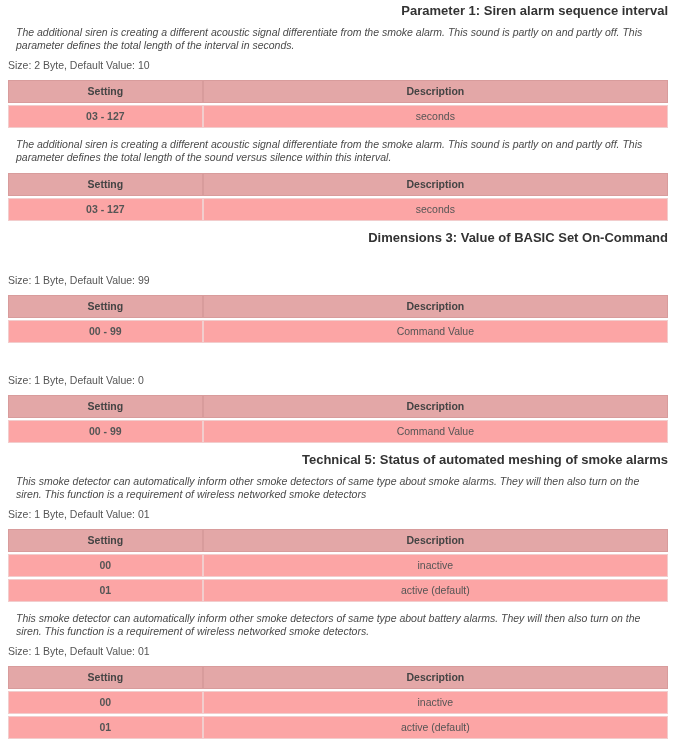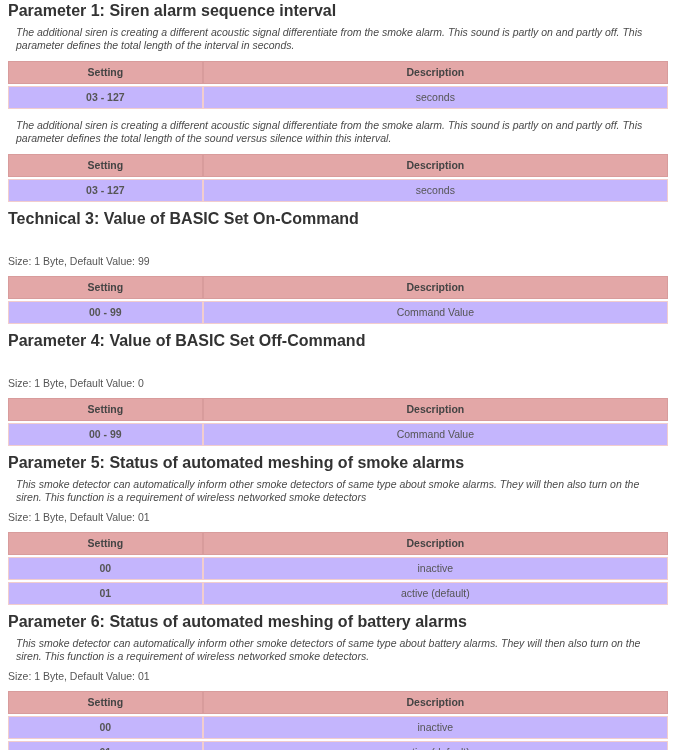--- a/index.html
+++ b/index.html
@@ -10,22 +10,22 @@
   }
   *{box-sizing:border-box;}
   html,body{margin:0;padding:0;background:#fff;}
   body{
     width:676px;height:750px;overflow:hidden;
     padding:0 8px;
     font-family:"Liberation Sans","DejaVu Sans",sans-serif;
     font-size:10.5px;color:#555;
   }
   .param-title{
-    font-size:16px;font-weight:bold;color:#333;
-    margin:8px 0 2px;line-height:14px;
+    font-size:13px;font-weight:bold;color:#333;
+    margin:8px 0 2px;line-height:14px;text-align:right;
   }
   .param:first-child .param-title{margin-top:4px;}
   .param-desc{
     font-style:italic;color:#4a4a4a;
     margin:8px;line-height:12.5px;min-height:13px;
   }
   .param-size{margin:0 0 6px;line-height:13px;color:#555;}
   table.ptable{
     width:100%;
     border-collapse:separate;
@@ -37,40 +37,41 @@
     padding:4px 10px;
     line-height:13px;
     vertical-align:middle;
   }
   table.ptable th{
     background:var(--header-bg);
     border:1px solid var(--header-border);
     color:#444;font-weight:bold;
   }
   table.ptable td{
-    background:#c4b5fd;
+    background:#fca5a5;
     border:1px solid var(--cell-border);
     color:#555;
   }
   .col-setting{width:29.5%;}
   td.setting-cell, td.tech-label{font-weight:bold;color:#333;}
   .tech-heading{
     color:var(--red);
     font-size:14.5px;font-weight:bold;
     margin:12px 0 5px;line-height:18px;
   }
 </style>
 </head>
 <body>
 
 <main>
   <div id="params">
   <section class="param">
     <h3 class="param-title">Parameter 1: Siren alarm sequence interval</h3>
     <p class="param-desc">The additional siren is creating a different acoustic signal differentiate from the smoke alarm. This sound is partly on and partly off. This parameter defines the total length of the interval in seconds.</p>
+    <p class="param-size">Size: 2 Byte, Default Value: 10</p>
     <table class="ptable">
       <thead>
         <tr>
           <th class="col-setting">Setting</th>
           <th>Description</th>
         </tr>
       </thead>
       <tbody>
   <tr>
     <td class="setting-cell">03 - 127</td>
@@ -92,61 +93,60 @@
       <tbody>
   <tr>
     <td class="setting-cell">03 - 127</td>
     <td class="desc-cell">seconds</td>
   </tr>
 </tbody>
     </table>
   </section>
 
   <section class="param">
-    <h3 class="param-title">Technical 3: Value of BASIC Set On-Command</h3>
+    <h3 class="param-title">Dimensions 3: Value of BASIC Set On-Command</h3>
     <p class="param-desc"></p>
     <p class="param-size">Size: 1 Byte, Default Value: 99</p>
     <table class="ptable">
       <thead>
         <tr>
           <th class="col-setting">Setting</th>
           <th>Description</th>
         </tr>
       </thead>
       <tbody>
   <tr>
     <td class="setting-cell">00 - 99</td>
     <td class="desc-cell">Command Value</td>
   </tr>
 </tbody>
     </table>
   </section>
 
   <section class="param">
-    <h3 class="param-title">Parameter 4: Value of BASIC Set Off-Command</h3>
     <p class="param-desc"></p>
     <p class="param-size">Size: 1 Byte, Default Value: 0</p>
     <table class="ptable">
       <thead>
         <tr>
           <th class="col-setting">Setting</th>
           <th>Description</th>
         </tr>
       </thead>
       <tbody>
   <tr>
     <td class="setting-cell">00 - 99</td>
     <td class="desc-cell">Command Value</td>
   </tr>
 </tbody>
     </table>
   </section>
 
   <section class="param">
-    <h3 class="param-title">Parameter 5: Status of automated meshing of smoke alarms</h3>
+    <h3 class="param-title">Technical 5: Status of automated meshing of smoke alarms</h3>
     <p class="param-desc">This smoke detector can automatically inform other smoke detectors of same type about smoke alarms. They will then also turn on the siren. This function is a requirement of wireless networked smoke detectors</p>
     <p class="param-size">Size: 1 Byte, Default Value: 01</p>
     <table class="ptable">
       <thead>
         <tr>
           <th class="col-setting">Setting</th>
           <th>Description</th>
         </tr>
       </thead>
       <tbody>
@@ -157,21 +157,20 @@
 
   <tr>
     <td class="setting-cell">01</td>
     <td class="desc-cell">active (default)</td>
   </tr>
 </tbody>
     </table>
   </section>
 
   <section class="param">
-    <h3 class="param-title">Parameter 6: Status of automated meshing of battery alarms</h3>
     <p class="param-desc">This smoke detector can automatically inform other smoke detectors of same type about battery alarms. They will then also turn on the siren. This function is a requirement of wireless networked smoke detectors.</p>
     <p class="param-size">Size: 1 Byte, Default Value: 01</p>
     <table class="ptable">
       <thead>
         <tr>
           <th class="col-setting">Setting</th>
           <th>Description</th>
         </tr>
       </thead>
       <tbody>

